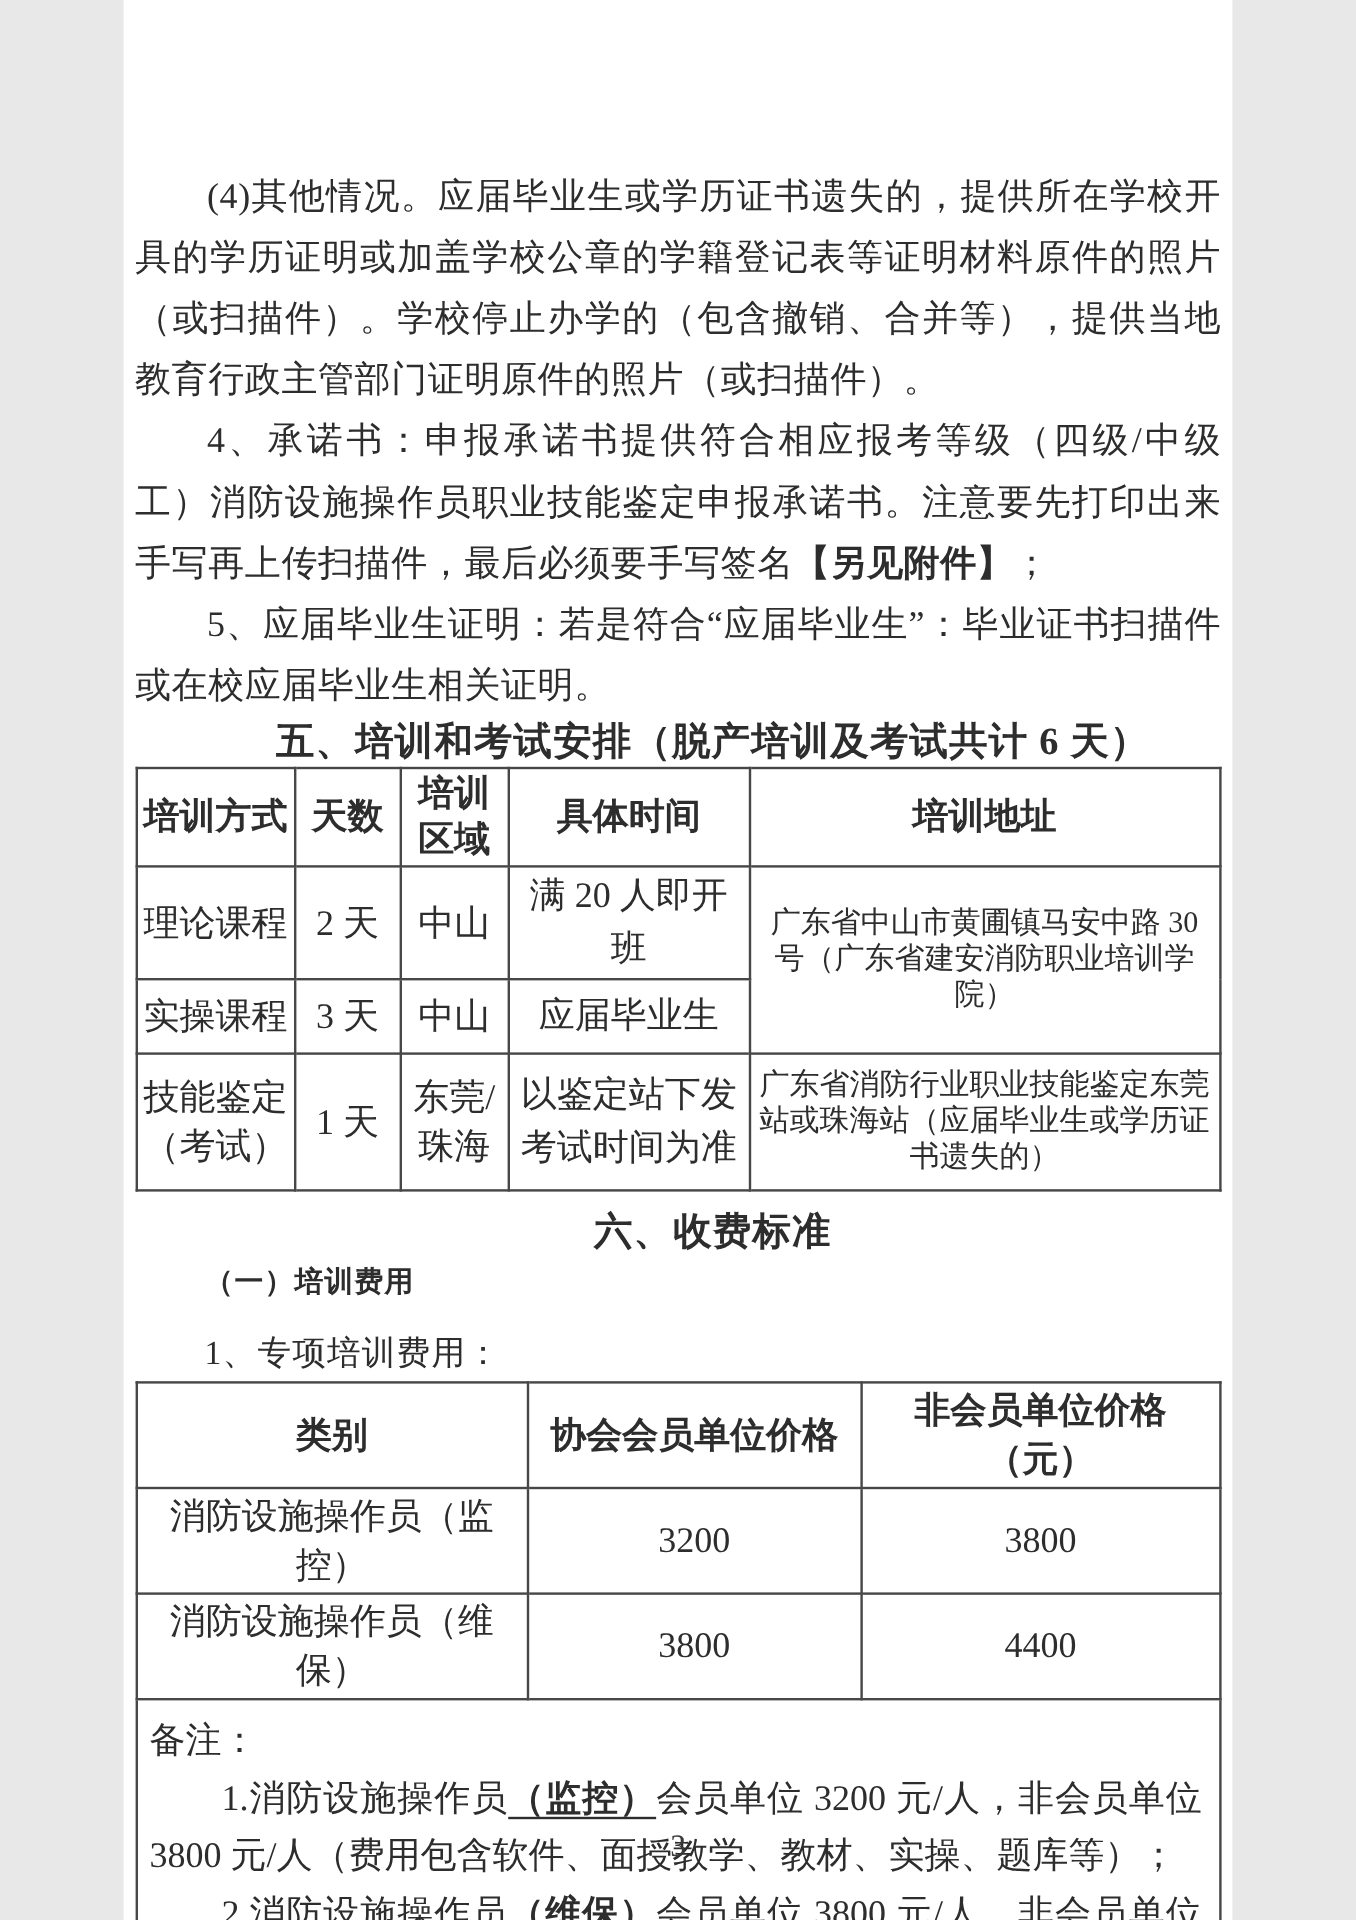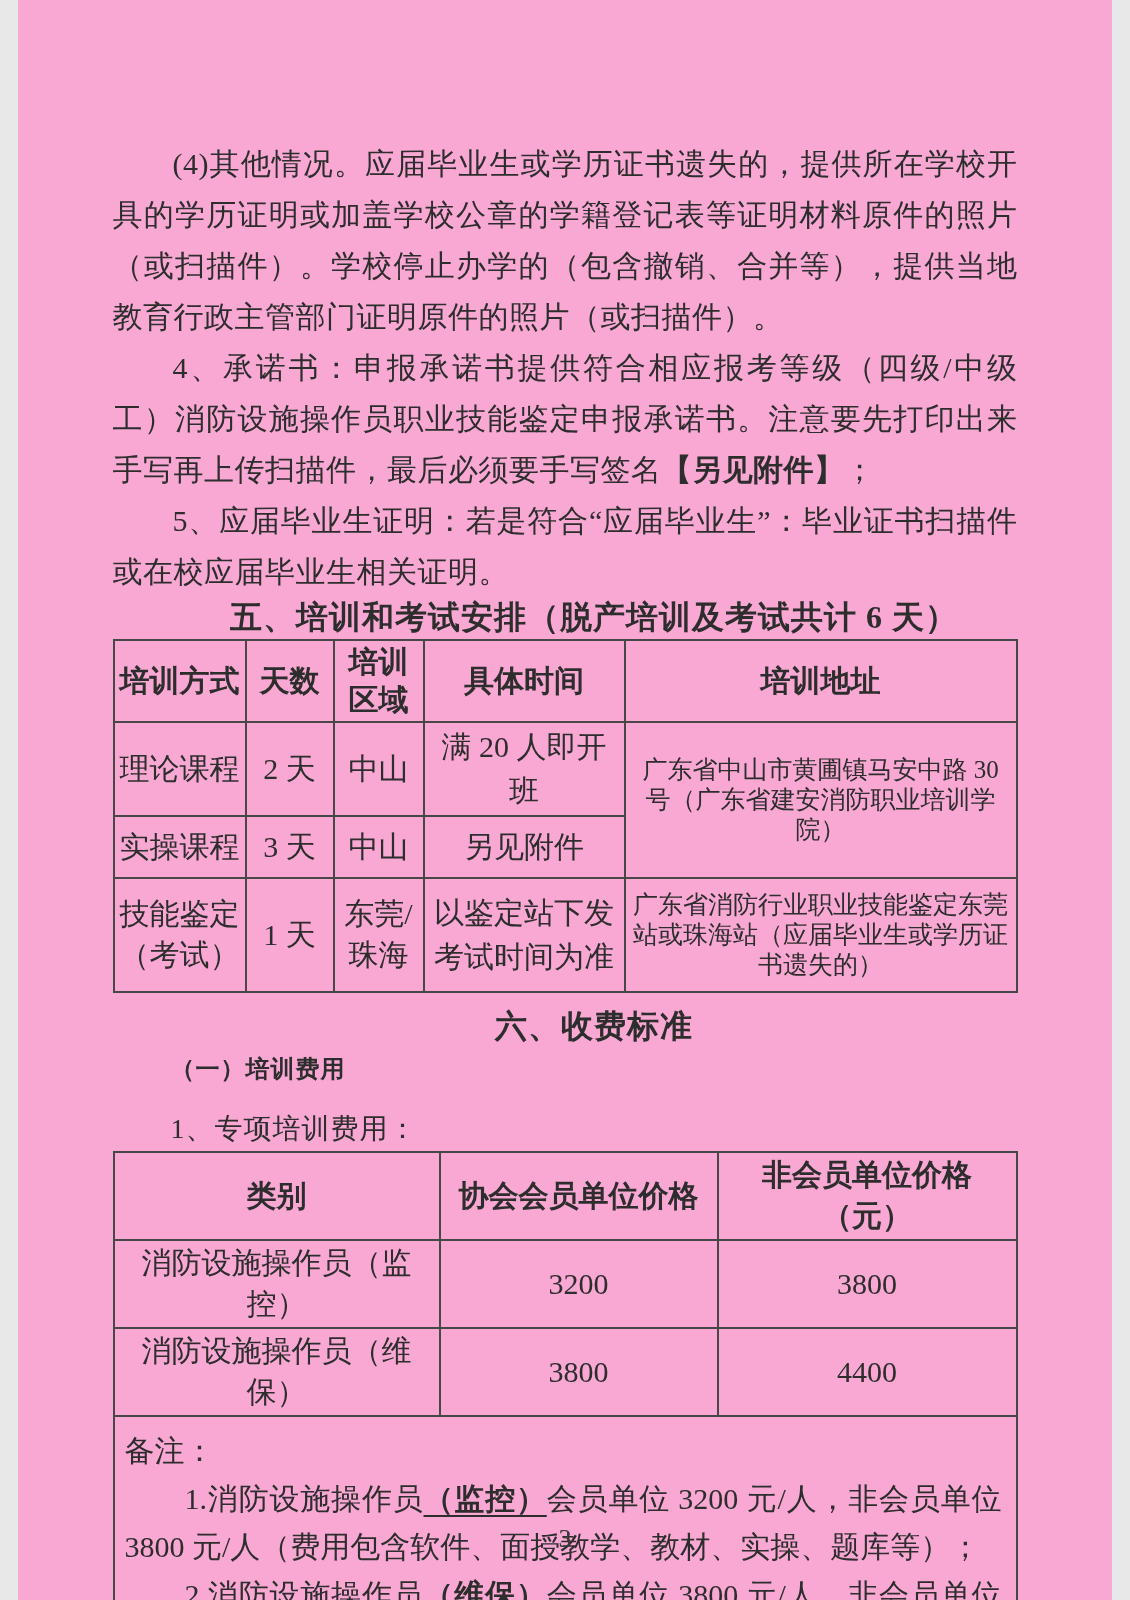--- a/index.html
+++ b/index.html
@@ -2,24 +2,24 @@
 <html lang="zh"><head>
 <meta charset="utf-8">
 <style>
   html,body{margin:0;padding:0;}
   body{
     background:#e8e8e8;
     font-family:"Liberation Serif","DejaVu Serif",serif;
   }
   .page{
     position:relative;
-    width:1094px;
+    width:924px;
     height:1600px;
     margin:0 auto;
-    background:#f9a8d4;
+    background:#ffffff;
     color:#2d2d2d;
     overflow:hidden;
   }
   .content{
     width:905px;
     margin:0 auto;
     padding-top:138px;
   }
   
   .body-p{
@@ -135,21 +135,21 @@
           <td>理论课程</td>
           <td>2 天</td>
           <td>中山</td>
           <td class="time">满 20 人即开班</td>
           <td class="addr" rowspan="2">广东省中山市黄圃镇马安中路 30 号（广东省建安消防职业培训学院）</td>
         </tr>
         <tr class="row-std">
           <td>实操课程</td>
           <td>3 天</td>
           <td>中山</td>
-          <td class="time">另见附件</td>
+          <td class="time">应届毕业生</td>
         </tr>
         <tr class="row-tall">
           <td>技能鉴定（考试）</td>
           <td>1 天</td>
           <td>东莞/珠海</td>
           <td class="time">以鉴定站下发考试时间为准</td>
           <td class="addr">广东省消防行业职业技能鉴定东莞站或珠海站（应届毕业生或学历证书遗失的）</td>
         </tr>
       </tbody>
     </table>

